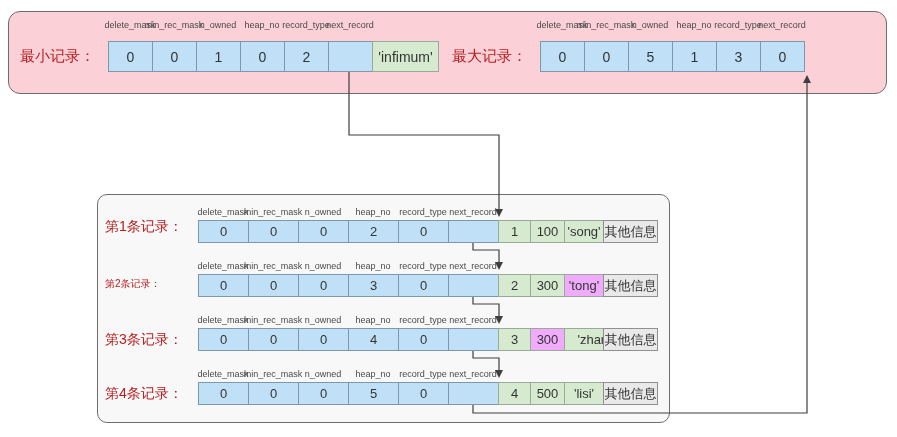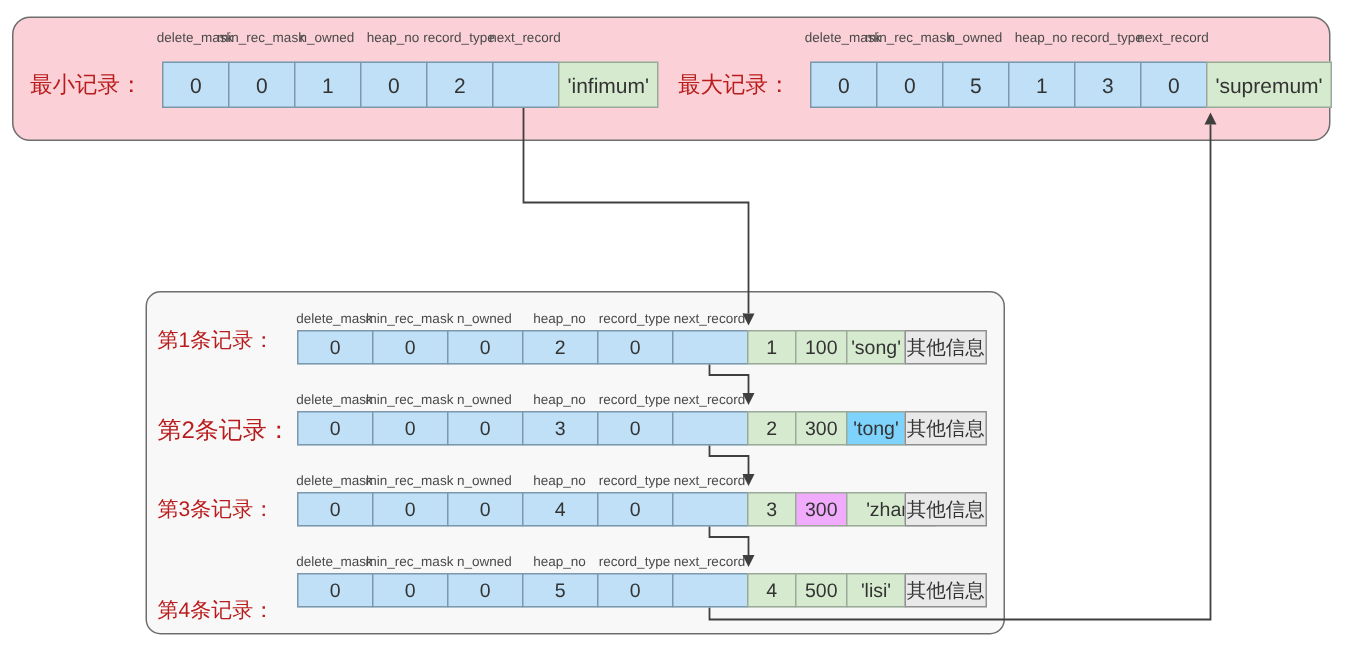--- a/index.html
+++ b/index.html
@@ -64,73 +64,72 @@
     <div class="field-header" style="left: 590px; top: 20px;">n_owned</div>
     <div class="field-header" style="left: 634px; top: 20px;">heap_no</div>
     <div class="field-header" style="left: 678px; top: 20px;">record_type</div>
     <div class="field-header" style="left: 722px; top: 20px;">next_record</div>
     <div class="cell" style="left: 540px; top: 41px; width: 45px; height: 31px; background: rgb(191, 224, 246); border: 1px solid rgb(125, 152, 171); font-size: 14px;">0</div>
     <div class="cell" style="left: 584px; top: 41px; width: 45px; height: 31px; background: rgb(191, 224, 246); border: 1px solid rgb(125, 152, 171); font-size: 14px;">0</div>
     <div class="cell" style="left: 628px; top: 41px; width: 45px; height: 31px; background: rgb(191, 224, 246); border: 1px solid rgb(125, 152, 171); font-size: 14px;">5</div>
     <div class="cell" style="left: 672px; top: 41px; width: 45px; height: 31px; background: rgb(191, 224, 246); border: 1px solid rgb(125, 152, 171); font-size: 14px;">1</div>
     <div class="cell" style="left: 716px; top: 41px; width: 45px; height: 31px; background: rgb(191, 224, 246); border: 1px solid rgb(125, 152, 171); font-size: 14px;">3</div>
     <div class="cell" style="left: 760px; top: 41px; width: 45px; height: 31px; background: rgb(191, 224, 246); border: 1px solid rgb(125, 152, 171); font-size: 14px;">0</div>
-    <div class="cell" style="left: 804px; top: 41px; width: 84px; height: 31px; background: rgb(214, 234, 207); border: 1px solid rgb(154, 169, 154); font-size: 14px;">'supremum'</div>
     <div class="record-label" style="left: 105px; top: 218px; font-size: 14px;">第1条记录：</div>
     <div class="field-header" style="left: 163px; top: 207px;">delete_mask</div>
     <div class="field-header" style="left: 213px; top: 207px;">min_rec_mask</div>
     <div class="field-header" style="left: 263px; top: 207px;">n_owned</div>
     <div class="field-header" style="left: 313px; top: 207px;">heap_no</div>
     <div class="field-header" style="left: 363px; top: 207px;">record_type</div>
     <div class="field-header" style="left: 413px; top: 207px;">next_record</div>
     <div class="cell" style="left: 198px; top: 220px; width: 51px; height: 23px; background: rgb(191, 224, 246); border: 1px solid rgb(125, 152, 171); font-size: 13px;">0</div>
     <div class="cell" style="left: 248px; top: 220px; width: 51px; height: 23px; background: rgb(191, 224, 246); border: 1px solid rgb(125, 152, 171); font-size: 13px;">0</div>
     <div class="cell" style="left: 298px; top: 220px; width: 51px; height: 23px; background: rgb(191, 224, 246); border: 1px solid rgb(125, 152, 171); font-size: 13px;">0</div>
     <div class="cell" style="left: 348px; top: 220px; width: 51px; height: 23px; background: rgb(191, 224, 246); border: 1px solid rgb(125, 152, 171); font-size: 13px;">2</div>
     <div class="cell" style="left: 398px; top: 220px; width: 51px; height: 23px; background: rgb(191, 224, 246); border: 1px solid rgb(125, 152, 171); font-size: 13px;">0</div>
     <div class="cell" style="left: 448px; top: 220px; width: 51px; height: 23px; background: rgb(191, 224, 246); border: 1px solid rgb(125, 152, 171); font-size: 13px;"></div>
     <div class="cell" style="left: 498px; top: 220px; width: 33px; height: 23px; background: rgb(214, 234, 207); border: 1px solid rgb(154, 169, 154); font-size: 13px;">1</div>
     <div class="cell" style="left: 530px; top: 220px; width: 35px; height: 23px; background: rgb(214, 234, 207); border: 1px solid rgb(154, 169, 154); font-size: 13px;">100</div>
     <div class="cell" style="left: 564px; top: 220px; width: 40px; height: 23px; background: rgb(214, 234, 207); border: 1px solid rgb(154, 169, 154); font-size: 13px;">'song'</div>
     <div class="cell" style="left: 603px; top: 220px; width: 55px; height: 23px; background: rgb(233, 233, 233); border: 1px solid rgb(144, 144, 144); font-size: 13px;">其他信息</div>
-    <div class="record-label" style="left: 105px; top: 277px; font-size: 16px;">第2条记录：</div>
+    <div class="record-label" style="left: 105px; top: 277px; font-size: 10px;">第2条记录：</div>
     <div class="field-header" style="left: 163px; top: 261px;">delete_mask</div>
     <div class="field-header" style="left: 213px; top: 261px;">min_rec_mask</div>
     <div class="field-header" style="left: 263px; top: 261px;">n_owned</div>
     <div class="field-header" style="left: 313px; top: 261px;">heap_no</div>
     <div class="field-header" style="left: 363px; top: 261px;">record_type</div>
     <div class="field-header" style="left: 413px; top: 261px;">next_record</div>
     <div class="cell" style="left: 198px; top: 274px; width: 51px; height: 23px; background: rgb(191, 224, 246); border: 1px solid rgb(125, 152, 171); font-size: 13px;">0</div>
     <div class="cell" style="left: 248px; top: 274px; width: 51px; height: 23px; background: rgb(191, 224, 246); border: 1px solid rgb(125, 152, 171); font-size: 13px;">0</div>
     <div class="cell" style="left: 298px; top: 274px; width: 51px; height: 23px; background: rgb(191, 224, 246); border: 1px solid rgb(125, 152, 171); font-size: 13px;">0</div>
     <div class="cell" style="left: 348px; top: 274px; width: 51px; height: 23px; background: rgb(191, 224, 246); border: 1px solid rgb(125, 152, 171); font-size: 13px;">3</div>
     <div class="cell" style="left: 398px; top: 274px; width: 51px; height: 23px; background: rgb(191, 224, 246); border: 1px solid rgb(125, 152, 171); font-size: 13px;">0</div>
     <div class="cell" style="left: 448px; top: 274px; width: 51px; height: 23px; background: rgb(191, 224, 246); border: 1px solid rgb(125, 152, 171); font-size: 13px;"></div>
     <div class="cell" style="left: 498px; top: 274px; width: 33px; height: 23px; background: rgb(214, 234, 207); border: 1px solid rgb(154, 169, 154); font-size: 13px;">2</div>
     <div class="cell" style="left: 530px; top: 274px; width: 35px; height: 23px; background: rgb(214, 234, 207); border: 1px solid rgb(154, 169, 154); font-size: 13px;">300</div>
-    <div class="cell" style="left: 564px; top: 274px; width: 40px; height: 23px; background: #7dd3fc; border: 1px solid rgb(154, 169, 154); font-size: 13px;">'tong'</div>
+    <div class="cell" style="left: 564px; top: 274px; width: 40px; height: 23px; background: #f0abfc; border: 1px solid rgb(154, 169, 154); font-size: 13px;">'tong'</div>
     <div class="cell" style="left: 603px; top: 274px; width: 55px; height: 23px; background: rgb(233, 233, 233); border: 1px solid rgb(144, 144, 144); font-size: 13px;">其他信息</div>
     <div class="record-label" style="left: 105px; top: 331px; font-size: 14px;">第3条记录：</div>
     <div class="field-header" style="left: 163px; top: 315px;">delete_mask</div>
     <div class="field-header" style="left: 213px; top: 315px;">min_rec_mask</div>
     <div class="field-header" style="left: 263px; top: 315px;">n_owned</div>
     <div class="field-header" style="left: 313px; top: 315px;">heap_no</div>
     <div class="field-header" style="left: 363px; top: 315px;">record_type</div>
     <div class="field-header" style="left: 413px; top: 315px;">next_record</div>
     <div class="cell" style="left: 198px; top: 328px; width: 51px; height: 23px; background: rgb(191, 224, 246); border: 1px solid rgb(125, 152, 171); font-size: 13px;">0</div>
     <div class="cell" style="left: 248px; top: 328px; width: 51px; height: 23px; background: rgb(191, 224, 246); border: 1px solid rgb(125, 152, 171); font-size: 13px;">0</div>
     <div class="cell" style="left: 298px; top: 328px; width: 51px; height: 23px; background: rgb(191, 224, 246); border: 1px solid rgb(125, 152, 171); font-size: 13px;">0</div>
     <div class="cell" style="left: 348px; top: 328px; width: 51px; height: 23px; background: rgb(191, 224, 246); border: 1px solid rgb(125, 152, 171); font-size: 13px;">4</div>
     <div class="cell" style="left: 398px; top: 328px; width: 51px; height: 23px; background: rgb(191, 224, 246); border: 1px solid rgb(125, 152, 171); font-size: 13px;">0</div>
     <div class="cell" style="left: 448px; top: 328px; width: 51px; height: 23px; background: rgb(191, 224, 246); border: 1px solid rgb(125, 152, 171); font-size: 13px;"></div>
     <div class="cell" style="left: 498px; top: 328px; width: 33px; height: 23px; background: rgb(214, 234, 207); border: 1px solid rgb(154, 169, 154); font-size: 13px;">3</div>
     <div class="cell" style="left: 530px; top: 328px; width: 35px; height: 23px; background: #f0abfc; border: 1px solid rgb(154, 169, 154); font-size: 13px;">300</div>
     <div class="cell" style="left: 564px; top: 328px; width: 60px; height: 23px; background: rgb(214, 234, 207); border: 1px solid rgb(154, 169, 154); font-size: 13px;">'zhan'</div>
     <div class="cell" style="left: 603px; top: 328px; width: 55px; height: 23px; background: rgb(233, 233, 233); border: 1px solid rgb(144, 144, 144); font-size: 13px;">其他信息</div>
-    <div class="record-label" style="left: 105px; top: 385px; font-size: 14px; margin-top: 13px;">第4条记录：</div>
+    <div class="record-label" style="left: 105px; top: 385px; font-size: 14px;">第4条记录：</div>
     <div class="field-header" style="left: 163px; top: 369px;">delete_mask</div>
     <div class="field-header" style="left: 213px; top: 369px;">min_rec_mask</div>
     <div class="field-header" style="left: 263px; top: 369px;">n_owned</div>
     <div class="field-header" style="left: 313px; top: 369px;">heap_no</div>
     <div class="field-header" style="left: 363px; top: 369px;">record_type</div>
     <div class="field-header" style="left: 413px; top: 369px;">next_record</div>
     <div class="cell" style="left: 198px; top: 382px; width: 51px; height: 23px; background: rgb(191, 224, 246); border: 1px solid rgb(125, 152, 171); font-size: 13px;">0</div>
     <div class="cell" style="left: 248px; top: 382px; width: 51px; height: 23px; background: rgb(191, 224, 246); border: 1px solid rgb(125, 152, 171); font-size: 13px;">0</div>
     <div class="cell" style="left: 298px; top: 382px; width: 51px; height: 23px; background: rgb(191, 224, 246); border: 1px solid rgb(125, 152, 171); font-size: 13px;">0</div>
     <div class="cell" style="left: 348px; top: 382px; width: 51px; height: 23px; background: rgb(191, 224, 246); border: 1px solid rgb(125, 152, 171); font-size: 13px;">5</div>

